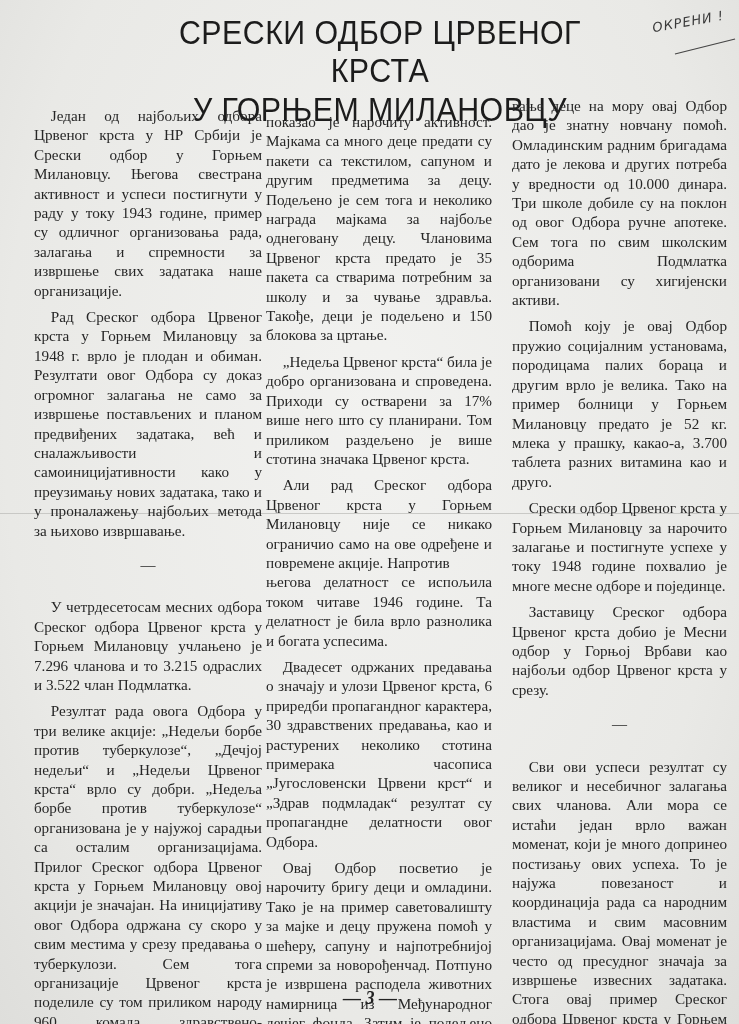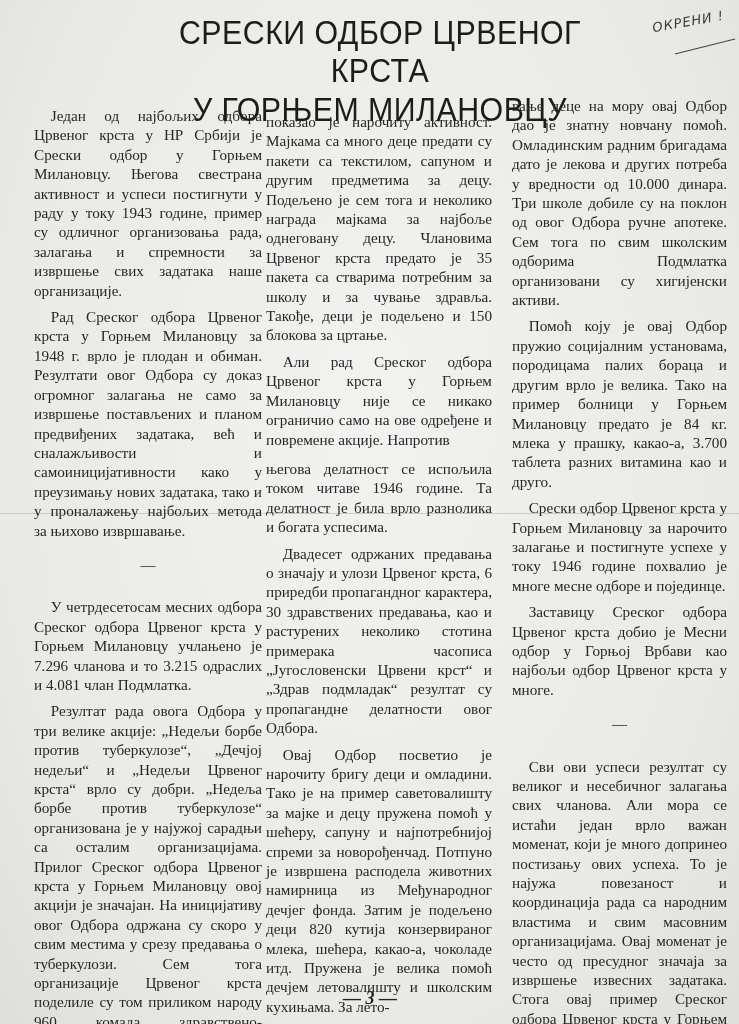--- a/index.html
+++ b/index.html
@@ -68,36 +68,37 @@
 
   <div class="handnote">ОКРЕНИ !</div>
   <div class="handnote-line"></div>
 
   <div class="fold"></div>
 
   <div class="col col1">
     <p>Један од најбољих одбора Црвеног крста у НР Србији је Срески одбор у Горњем Милановцу. Његова свестрана активност и успеси постигнути у раду у току 1943 године, пример су одличног организовања рада, залагања и спремности за извршење свих задатака наше организације.</p>
     <p>Рад Среског одбора Црвеног крста у Горњем Милановцу за 1948 г. врло је плодан и обиман. Резултати овог Одбора су доказ огромног залагања не само за извршење постављених и планом предвиђених задатака, већ и сналажљивости и самоиницијативности како у преузимању нових задатака, тако и у проналажењу најбољих метода за њихово извршавање.</p>
     <div class="sep">—</div>
-    <p>У четрдесетосам месних одбора Среског одбора Црвеног крста у Горњем Милановцу учлањено је 7.296 чланова и то 3.215 одраслих и 4.081 члан Подмлатка.</p>
+    <p>У четрдесетосам месних одбора Среског одбора Црвеног крста у Горњем Милановцу учлањено је 7.296 чланова и то 3.215 одраслих и 3.522 члан Подмлатка.</p>
     <p>Резултат рада овога Одбора у три велике акције: „Недељи борбе против туберкулозе“, „Дечјој недељи“ и „Недељи Црвеног крста“ врло су добри. „Недеља борбе против туберкулозе“ организована је у најужој сарадњи са осталим организацијама. Прилог Среског одбора Црвеног крста у Горњем Милановцу овој акцији је значајан. На иницијативу овог Одбора одржана су скоро у свим местима у срезу предавања о туберкулози. Сем тога организације Црвеног крста поделиле су том приликом народу 960 комада здравствено-пропагандних плаката и парола, као и 412 брошура здравственог карактера.</p>
 
   </div>
 
   <div class="col col2">
     <p class="cont">показао је нарочиту активност. Мајкама са много деце предати су пакети са текстилом, сапуном и другим предметима за децу. Подељено је сем тога и неколико награда мајкама за најбоље однеговану децу. Члановима Црвеног крста предато је 35 пакета са стварима потребним за школу и за чување здравља. Такође, деци је подељено и 150 блокова за цртање.</p>
-    <p style="margin-bottom:10px">Али рад Среског одбора Црвеног крста у Горњем Милановцу није се никако ограничио само на ове одређене и повремене акције. Напротив</p>
+    <p>„Недеља Црвеног крста“ била је добро организована и спроведена. Приходи су остварени за 17% више него што су планирани. Том приликом раздељено је више стотина значака Црвеног крста.</p>
+    <p style="margin-bottom:0">Али рад Среског одбора Црвеног крста у Горњем Милановцу није се никако ограничио само на ове одређене и повремене акције. Напротив</p>
     <p class="cont">његова делатност се испољила током читаве 1946 године. Та делатност је била врло разнолика и богата успесима.</p>
     <p>Двадесет одржаних предавања о значају и улози Црвеног крста, 6 приредби пропагандног карактера, 30 здравствених предавања, као и растурених неколико стотина примерака часописа „Југословенски Црвени крст“ и „Здрав подмладак“ резултат су пропагандне делатности овог Одбора.</p>
     <p>Овај Одбор посветио је нарочиту бригу деци и омладини. Тако је на пример саветовалишту за мајке и децу пружена помоћ у шећеру, сапуну и најпотребнијој спреми за новорођенчад. Потпуно је извршена расподела животних намирница из Међународног дечјег фонда. Затим је подељено деци 820 кутија конзервираног млека, шећера, какао-а, чоколаде итд. Пружена је велика помоћ дечјем летовалишту и школским кухињама. За лето-</p>
   </div>
 
   <div class="col col3">
     <p class="cont">вање деце на мору овај Одбор дао је знатну новчану помоћ. Омладинским радним бригадама дато је лекова и других потреба у вредности од 10.000 динара. Три школе добиле су на поклон од овог Одбора ручне апотеке. Сем тога по свим школским одборима Подмлатка организовани су хигијенски активи.</p>
-    <p>Помоћ коју је овај Одбор пружио социјалним установама, породицама палих бораца и другим врло је велика. Тако на пример болници у Горњем Милановцу предато је 84 кг. млека у прашку, какао-а, 3.700 таблета разних витамина као и друго.</p>
-    <p>Срески одбор Црвеног крста у Горњем Милановцу за нарочито залагање и постигнуте успехе у току 1946 године похвалио је многе месне одборе и појединце.</p>
-    <p>Заставицу Среског одбора Црвеног крста добио је Месни одбор у Горњој Врбави као најбољи одбор Црвеног крста у многе.</p>
+    <p>Помоћ коју је овај Одбор пружио социјалним установама, породицама палих бораца и другим врло је велика. Тако на пример болници у Горњем Милановцу предато је 52 кг. млека у прашку, какао-а, 3.700 таблета разних витамина као и друго.</p>
+    <p>Срески одбор Црвеног крста у Горњем Милановцу за нарочито залагање и постигнуте успехе у току 1948 године похвалио је многе месне одборе и појединце.</p>
+    <p>Заставицу Среског одбора Црвеног крста добио је Месни одбор у Горњој Врбави као најбољи одбор Црвеног крста у срезу.</p>
     <div class="sep">—</div>
     <p>Сви ови успеси резултат су великог и несебичног залагања свих чланова. Али мора се истаћи један врло важан моменат, који је много допринео постизању ових успеха. То је најужа повезаност и координација рада са народним властима и свим масовним организацијама. Овај моменат је често од пресудног значаја за извршење извесних задатака. Стога овај пример Среског одбора Црвеног крста у Горњем Милановцу, може и са те стране да послужи осталим одборима као доказ да само повезаношћу и најужом сарадњом са народним одборима и масовним организацијама, могу се постићи куд и камо већи и бољи успеси у раду.</p>
   </div>
 
   <div class="pagenum">— 3 —</div>
 </div>
 
 </body></html>

